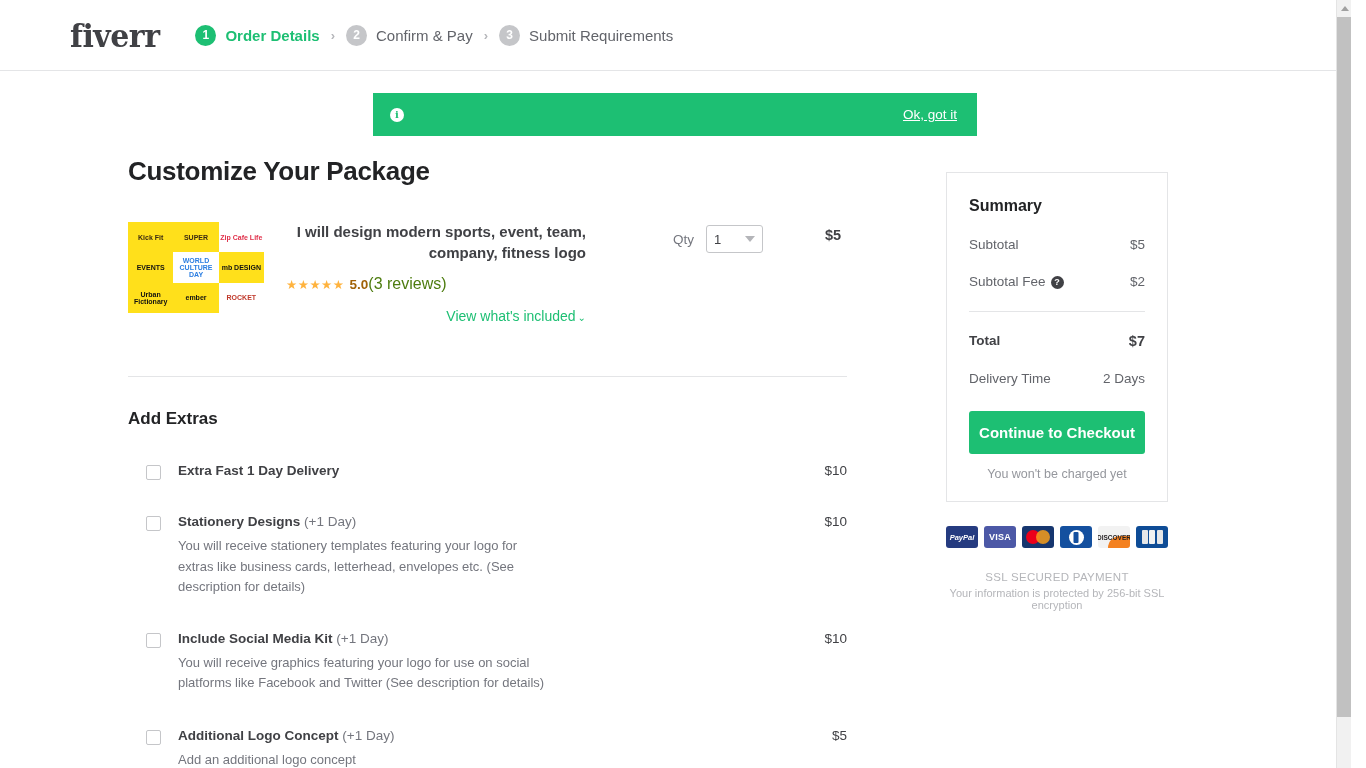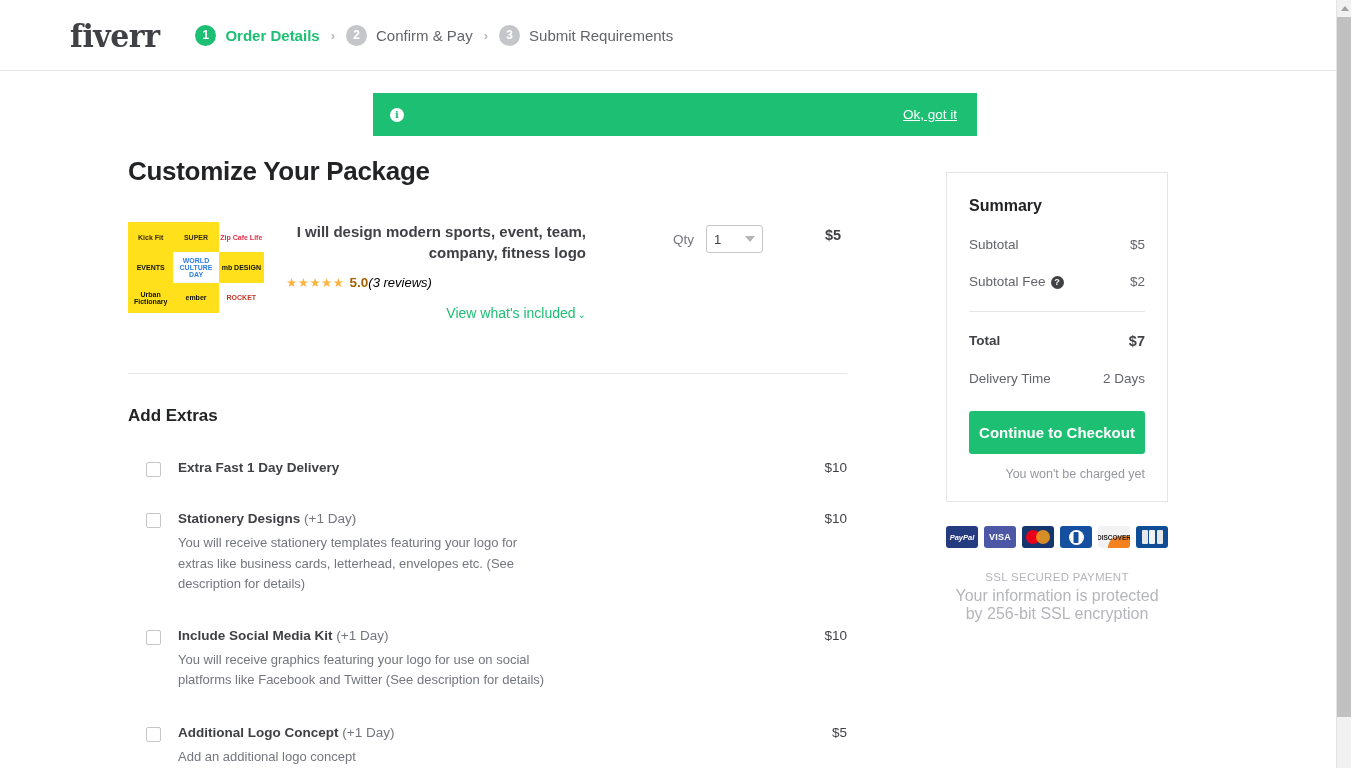--- a/index.html
+++ b/index.html
@@ -79,21 +79,21 @@
   }
   .c-y { background: #ffe01b; }
   .c-w { background: #ffffff; }
   .gig-info { margin-left: 22px; width: 300px; text-align: right; }
   .gig-title {
     font-size: 15px; font-weight: 700; color: #404145; line-height: 1.38;
   }
   .gig-rating { margin-top: 12px; display: flex; align-items: center; font-size: 13px; }
   .stars { color: #ffb33e; font-size: 12.5px; letter-spacing: 0.5px; }
   .rating-num { color: #a16207; font-weight: 700; margin-left: 5px; font-size: 13.5px; }
-  .rating-count { color: #000000; font-size: 13px; font-style: italic; }
+  .rating-count { color: #4d7c0f; font-size: 16px; }
   .view-included {
     margin-top: 15px; color: #1dbf73; font-size: 14px; cursor: pointer;
   }
   .chev { font-size: 10px; margin-left: 2px; }
 
   .gig-qty { margin-left: 87px; display: flex; align-items: center; padding-top: 3px; }
   .qty-label { color: #74767e; font-size: 13.5px; }
   .qty-select {
     margin-left: 12px; width: 57px; height: 28px;
     border: 1px solid #c5c6c9; border-radius: 3px; background: #fff;
@@ -151,21 +151,21 @@
   .sum-row.total { margin-top: 21px; }
   .sum-row.total .sum-label { font-weight: 700; color: #404145; }
   .sum-row.total .sum-val { font-weight: 700; color: #404145; font-size: 14.5px; }
   .checkout-btn {
     display: block; width: 100%; height: 43px; margin-top: 25px;
     background: #1dbf73; border: none; border-radius: 3px;
     color: #fff; font-size: 15px; font-weight: 700; cursor: pointer;
     font-family: "Liberation Sans", sans-serif;
   }
   .no-charge {
-    text-align: right; font-size: 12.5px; color: #95979d; margin-top: 13px;
+    text-align: center; font-size: 12.5px; color: #95979d; margin-top: 13px;
   }
 
   
   .payments {
     display: flex; justify-content: center; gap: 6px; margin-top: 24px;
   }
   .pay {
     width: 34px; height: 22px; border-radius: 3px;
     display: flex; align-items: center; justify-content: center;
     font-size: 7px; font-weight: 800; color: #fff; overflow: hidden;
@@ -200,21 +200,21 @@
   .jcb-bars i { width: 6px; height: 14px; border-radius: 1px; background: #fff; }
   .jcb-bars i:nth-child(1) { background: #e6e7e8; }
   .jcb-bars i:nth-child(2) { background: #f1f2f2; }
   .jcb-bars i:nth-child(3) { background: #e6e7e8; }
 
   .ssl-title {
     text-align: center; font-size: 11.5px; color: #b5b6ba;
     margin-top: 23px; letter-spacing: 0.3px;
   }
   .ssl-sub {
-    text-align: center; font-size: 16px; color: #b5b6ba; margin-top: 4px;
+    text-align: center; font-size: 11px; color: #b5b6ba; margin-top: 4px;
   }
 
   
   .scrollbar {
     position: absolute; right: 0; top: 0; width: 15px; height: 768px;
     background: #f1f1f1; border-left: 1px solid #e4e4e4;
   }
   .sb-up {
     width: 15px; height: 17px; display: flex; align-items: center; justify-content: center;
   }

